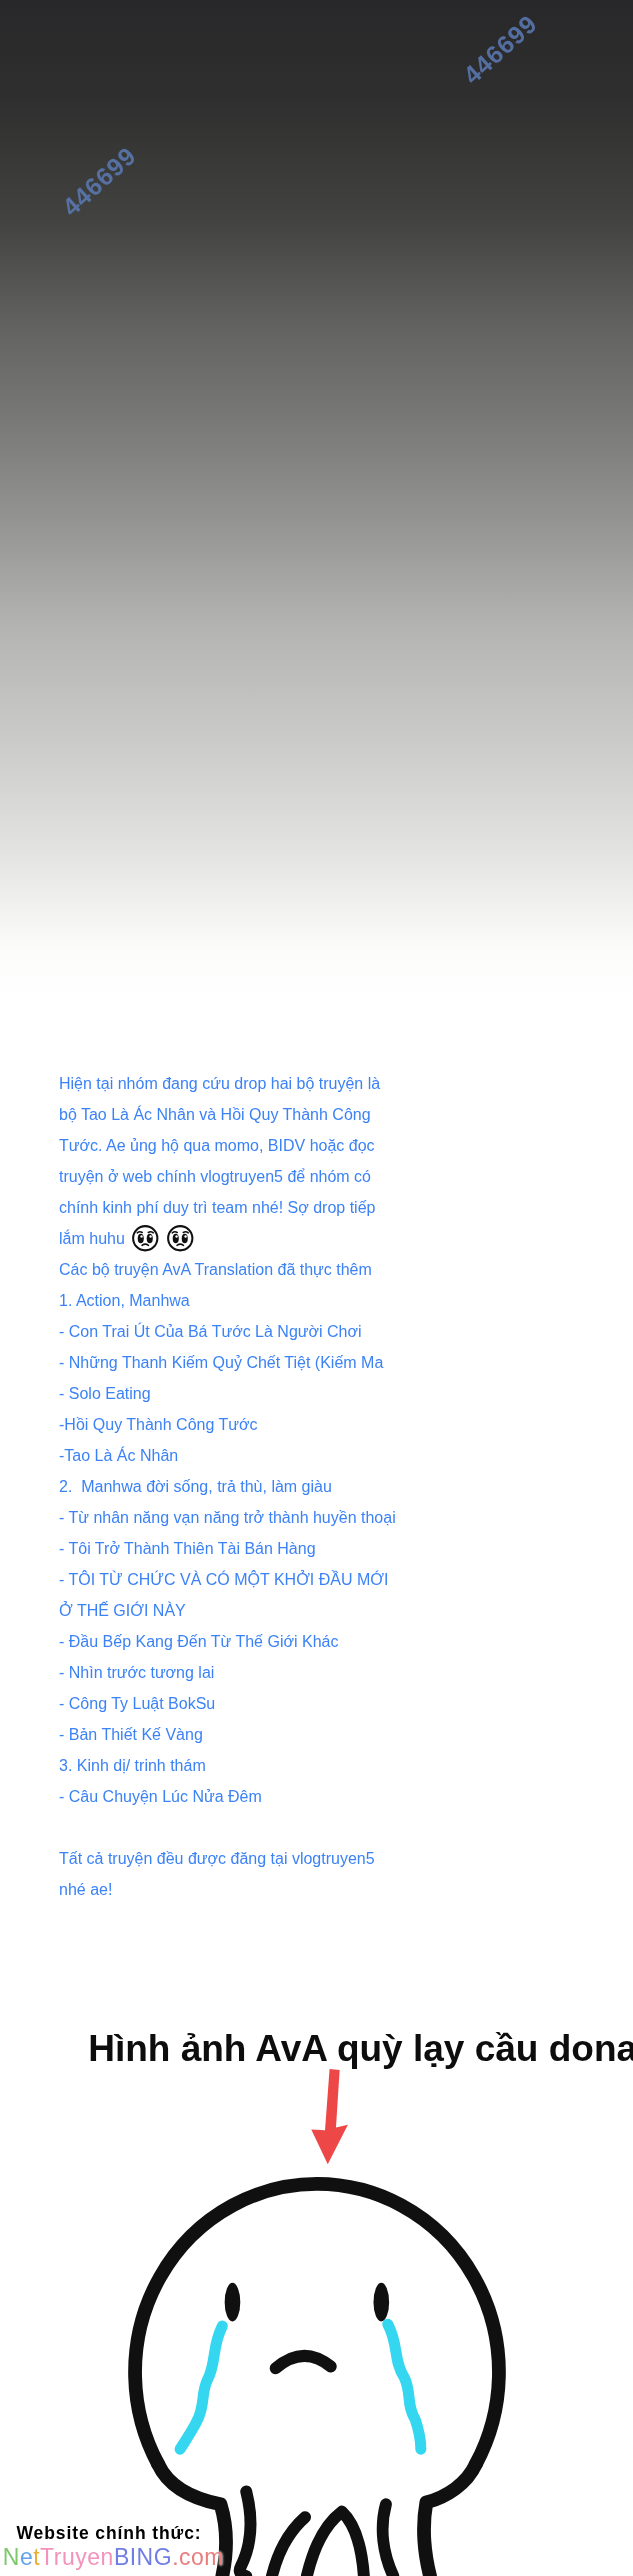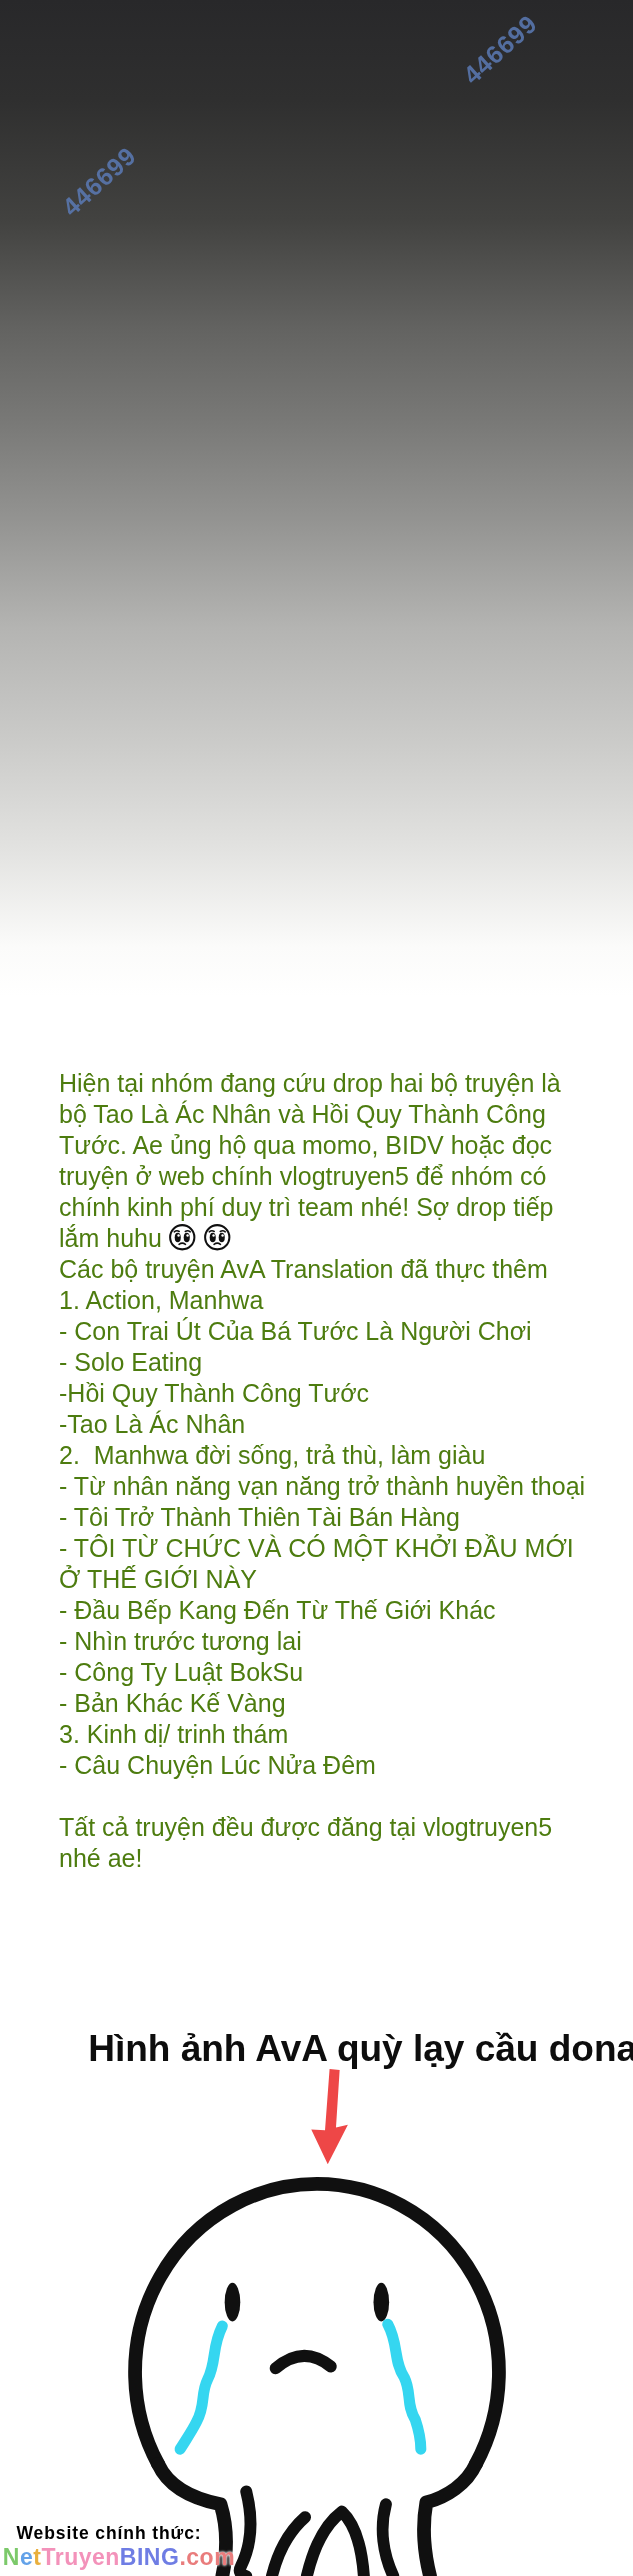--- a/index.html
+++ b/index.html
@@ -16,42 +16,42 @@
   }
   .wm-446699{
     position:absolute;font-size:25px;letter-spacing:0.9px;font-weight:bold;
     transform:rotate(-42deg);opacity:.85;
   }
   .wm-tr{left:456px;top:35px;}
   .wm-ul{left:55px;top:167px;}
   
   .announcement{position:absolute;left:59px;top:1068px;width:560px;}
   .line{
-    white-space:pre;font-size:25px;line-height:31px;min-height:31px;
-    display:flex;align-items:flex-start;color:#4d7c0f;
+    white-space:pre;font-size:16px;line-height:31px;min-height:31px;
+    display:flex;align-items:center;color:#3b82f6;
   }
   .line svg{margin-left:6.4px;}
   
   .donate-heading{
     position:absolute;left:0;top:2028px;width:634px;text-align:right;
     font-size:37px;font-weight:bold;color:#0d0d0d;letter-spacing:0px;margin-left:36px;
   }
   .down-arrow{position:absolute;left:303px;top:2069px;}
   
   .character{position:absolute;left:0;top:2168px;}
   .ink{fill:none;stroke:#101010;stroke-linecap:round;stroke-linejoin:round;}
   .tear{fill:none;stroke-linecap:round;}
   
   .footer-watermark{position:absolute;left:0;top:2523px;z-index:5;}
   .footer-line1{
     display:block;margin-left:16.5px;font-size:17.5px;font-weight:bold;
     letter-spacing:0.9px;text-shadow:0 0 2.8px #fff,0 0 2.8px #fff;
   }
   .footer-line2{
-    display:block;margin-left:2.8px;font-size:23px;font-weight:bold;
+    display:block;margin-left:2.8px;font-size:23px;font-weight:normal;
     letter-spacing:0.5px;text-shadow:0 0 2.8px #fff,0 0 2.8px #fff;text-align:center;
   }
 </style>
 </head>
 <body>
 
 <div class="gradient-block">
   <span class="wm-446699 wm-tr" style="color: rgb(91, 122, 181);">446699</span>
   <span class="wm-446699 wm-ul" style="color: rgb(91, 122, 181);">446699</span>
 </div>
@@ -77,32 +77,33 @@
   <path d="M 18.8 9.2 Q 21.6 7.6 24.2 9.6" fill="none" stroke="#101010" stroke-width="1.7" stroke-linecap="round"></path>
   <ellipse cx="10.6" cy="15.8" rx="3.3" ry="5.1" fill="#101010"></ellipse>
   <ellipse cx="20.4" cy="15.8" rx="3.3" ry="5.1" fill="#101010"></ellipse>
   <circle cx="11.5" cy="13.6" r="1.3" fill="#fff"></circle>
   <circle cx="21.3" cy="13.6" r="1.3" fill="#fff"></circle>
   <path d="M 12 23.2 Q 15.5 20.6 19 23.2" fill="none" stroke="#101010" stroke-width="1.7" stroke-linecap="round"></path>
 </svg></div>
     <div class="line"><span>Các bộ truyện AvA Translation đã thực thêm</span></div>
     <div class="line"><span>1. Action, Manhwa</span></div>
     <div class="line"><span>- Con Trai Út Của Bá Tước Là Người Chơi</span></div>
+    <div class="line"><span>- Những Thanh Kiếm Quỷ Chết Tiệt (Kiếm Ma</span></div>
     <div class="line"><span>- Solo Eating</span></div>
     <div class="line"><span>-Hồi Quy Thành Công Tước</span></div>
     <div class="line"><span>-Tao Là Ác Nhân</span></div>
     <div class="line"><span>2.  Manhwa đời sống, trả thù, làm giàu</span></div>
     <div class="line"><span>- Từ nhân năng vạn năng trở thành huyền thoại</span></div>
     <div class="line"><span>- Tôi Trở Thành Thiên Tài Bán Hàng</span></div>
     <div class="line"><span>- TÔI TỪ CHỨC VÀ CÓ MỘT KHỞI ĐẦU MỚI</span></div>
     <div class="line"><span>Ở THẾ GIỚI NÀY</span></div>
     <div class="line"><span>- Đầu Bếp Kang Đến Từ Thế Giới Khác</span></div>
     <div class="line"><span>- Nhìn trước tương lai</span></div>
     <div class="line"><span>- Công Ty Luật BokSu</span></div>
-    <div class="line"><span>- Bản Khác Kế Vàng</span></div>
+    <div class="line"><span>- Bản Thiết Kế Vàng</span></div>
     <div class="line"><span>3. Kinh dị/ trinh thám</span></div>
     <div class="line"><span>- Câu Chuyện Lúc Nửa Đêm</span></div>
     <div class="line"><span></span></div>
     <div class="line"><span>Tất cả truyện đều được đăng tại vlogtruyen5</span></div>
     <div class="line"><span>nhé ae!</span></div>
   </div>
 
 <div class="donate-heading">Hình ảnh AvA quỳ lạy cầu donate</div>
 
 <svg class="down-arrow" width="55" height="97" viewBox="0 0 60 106" xmlns="http://www.w3.org/2000/svg">

